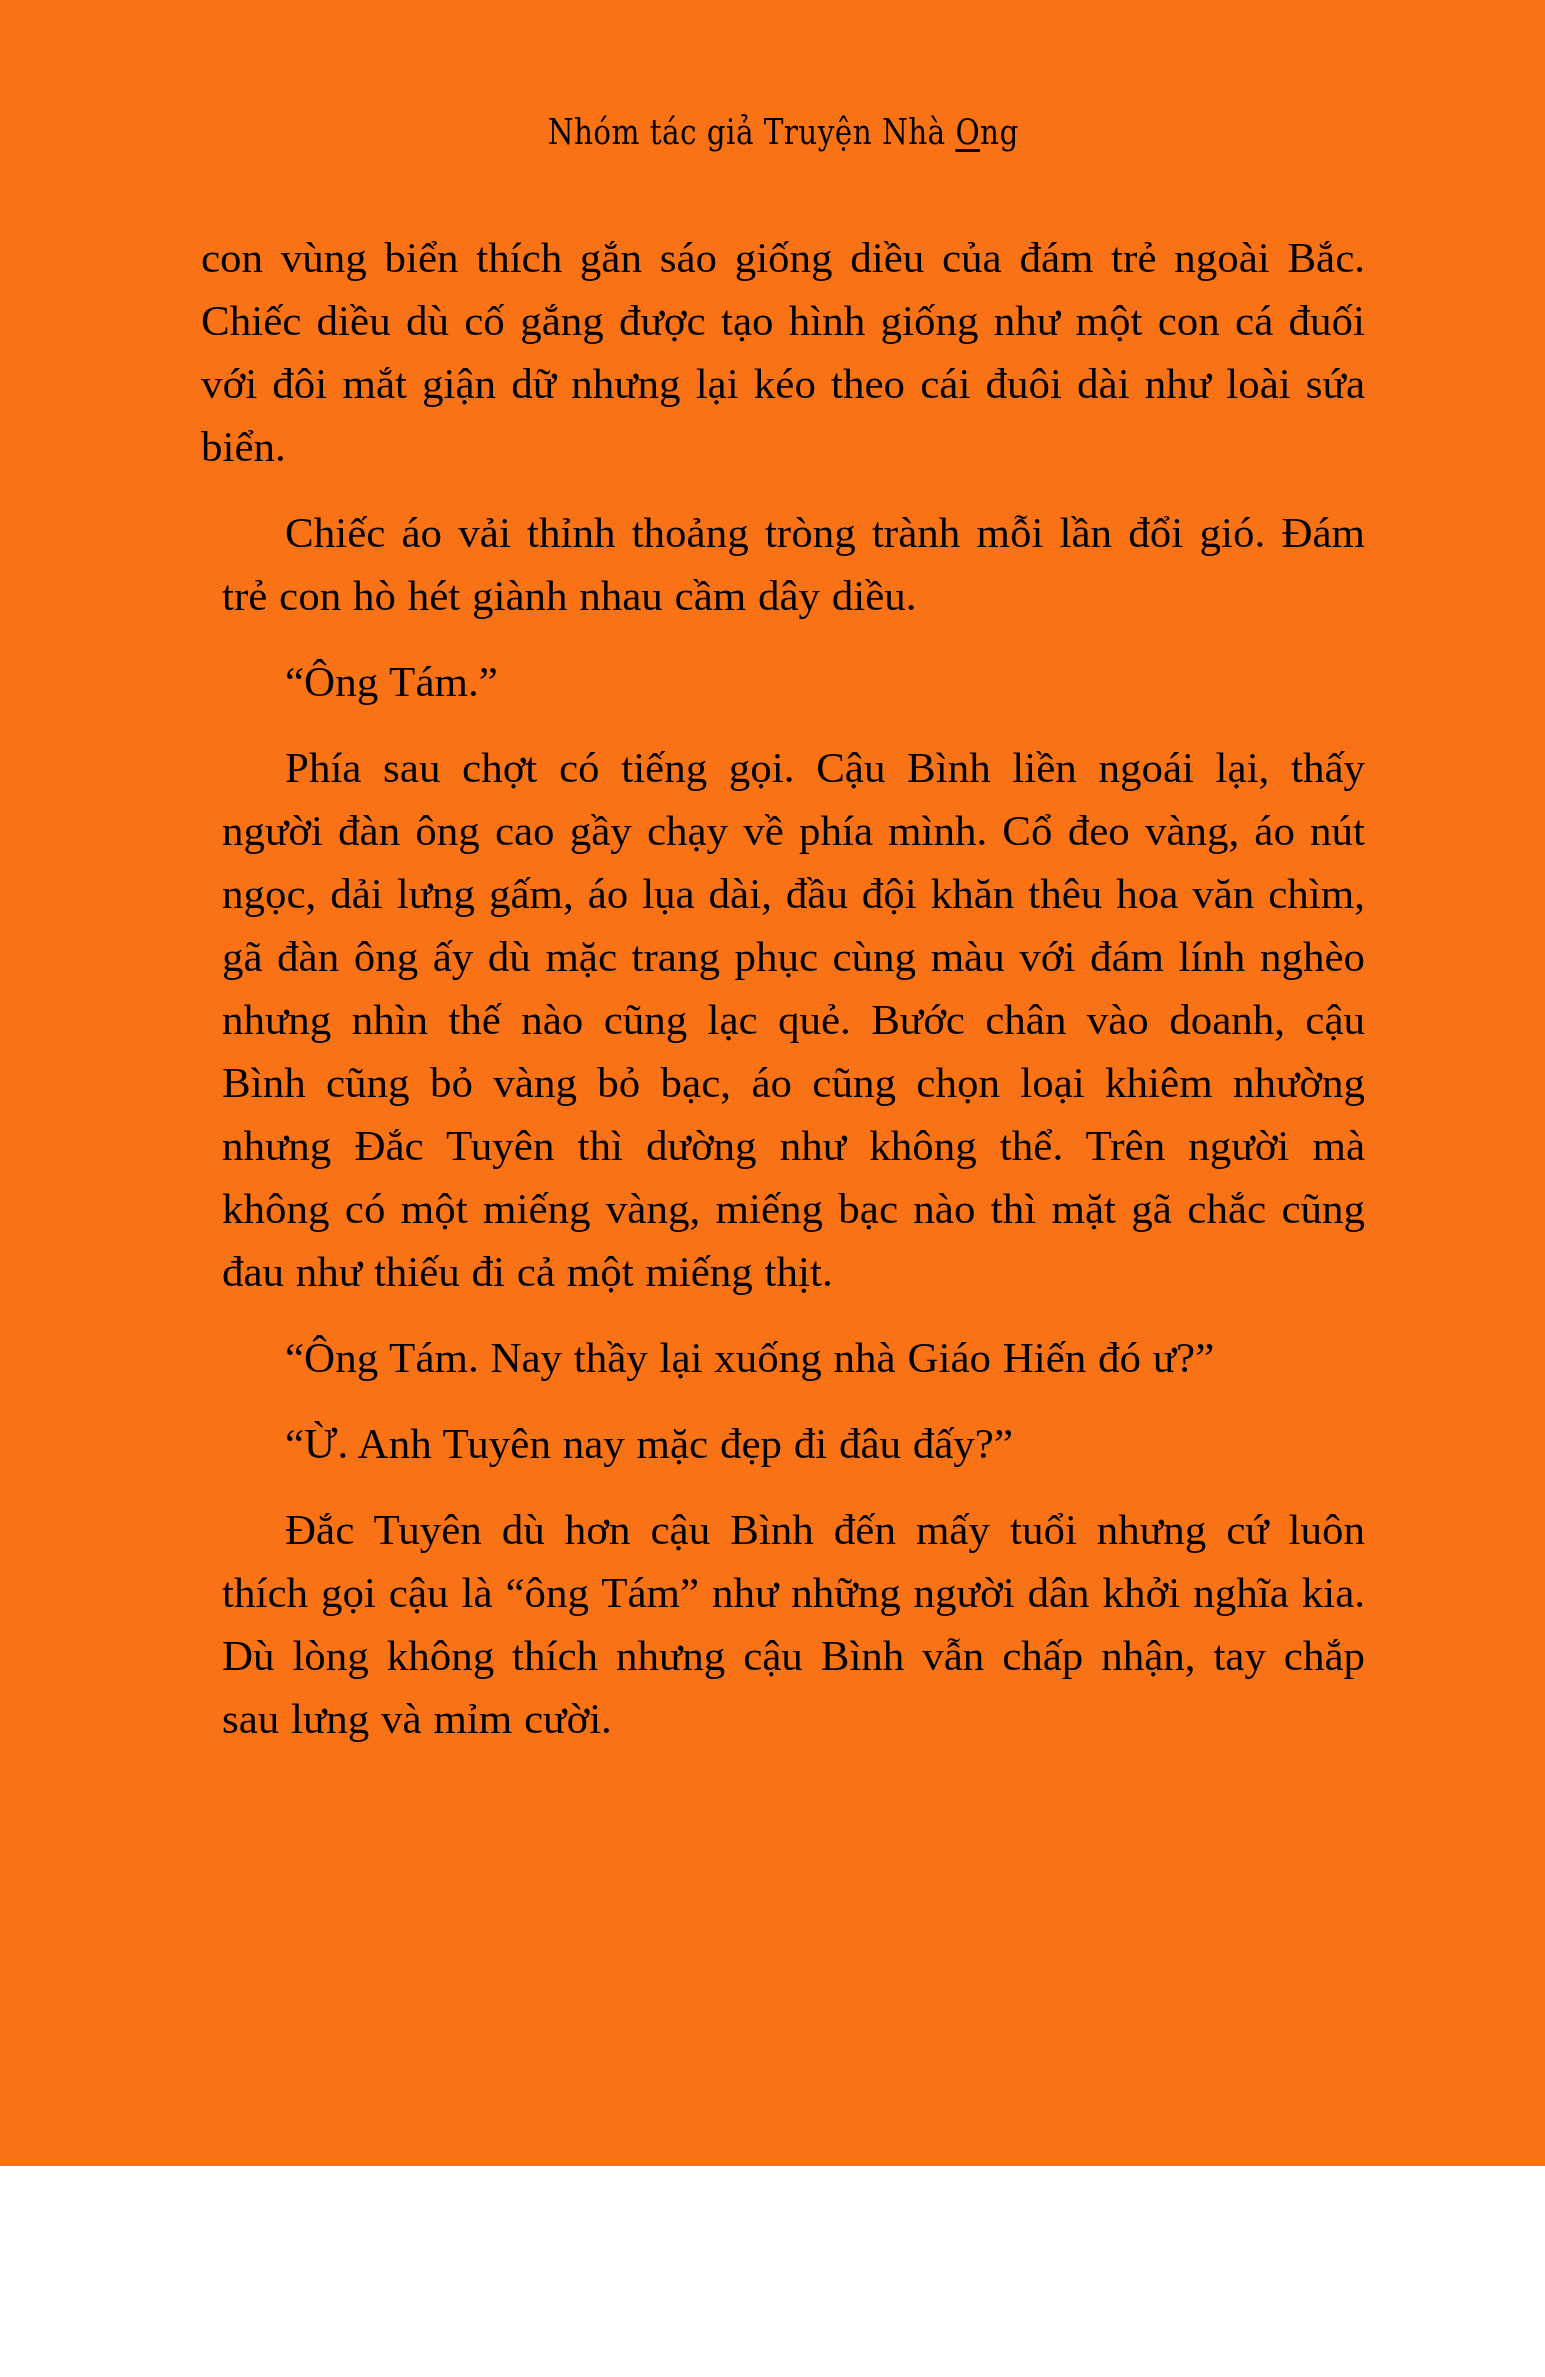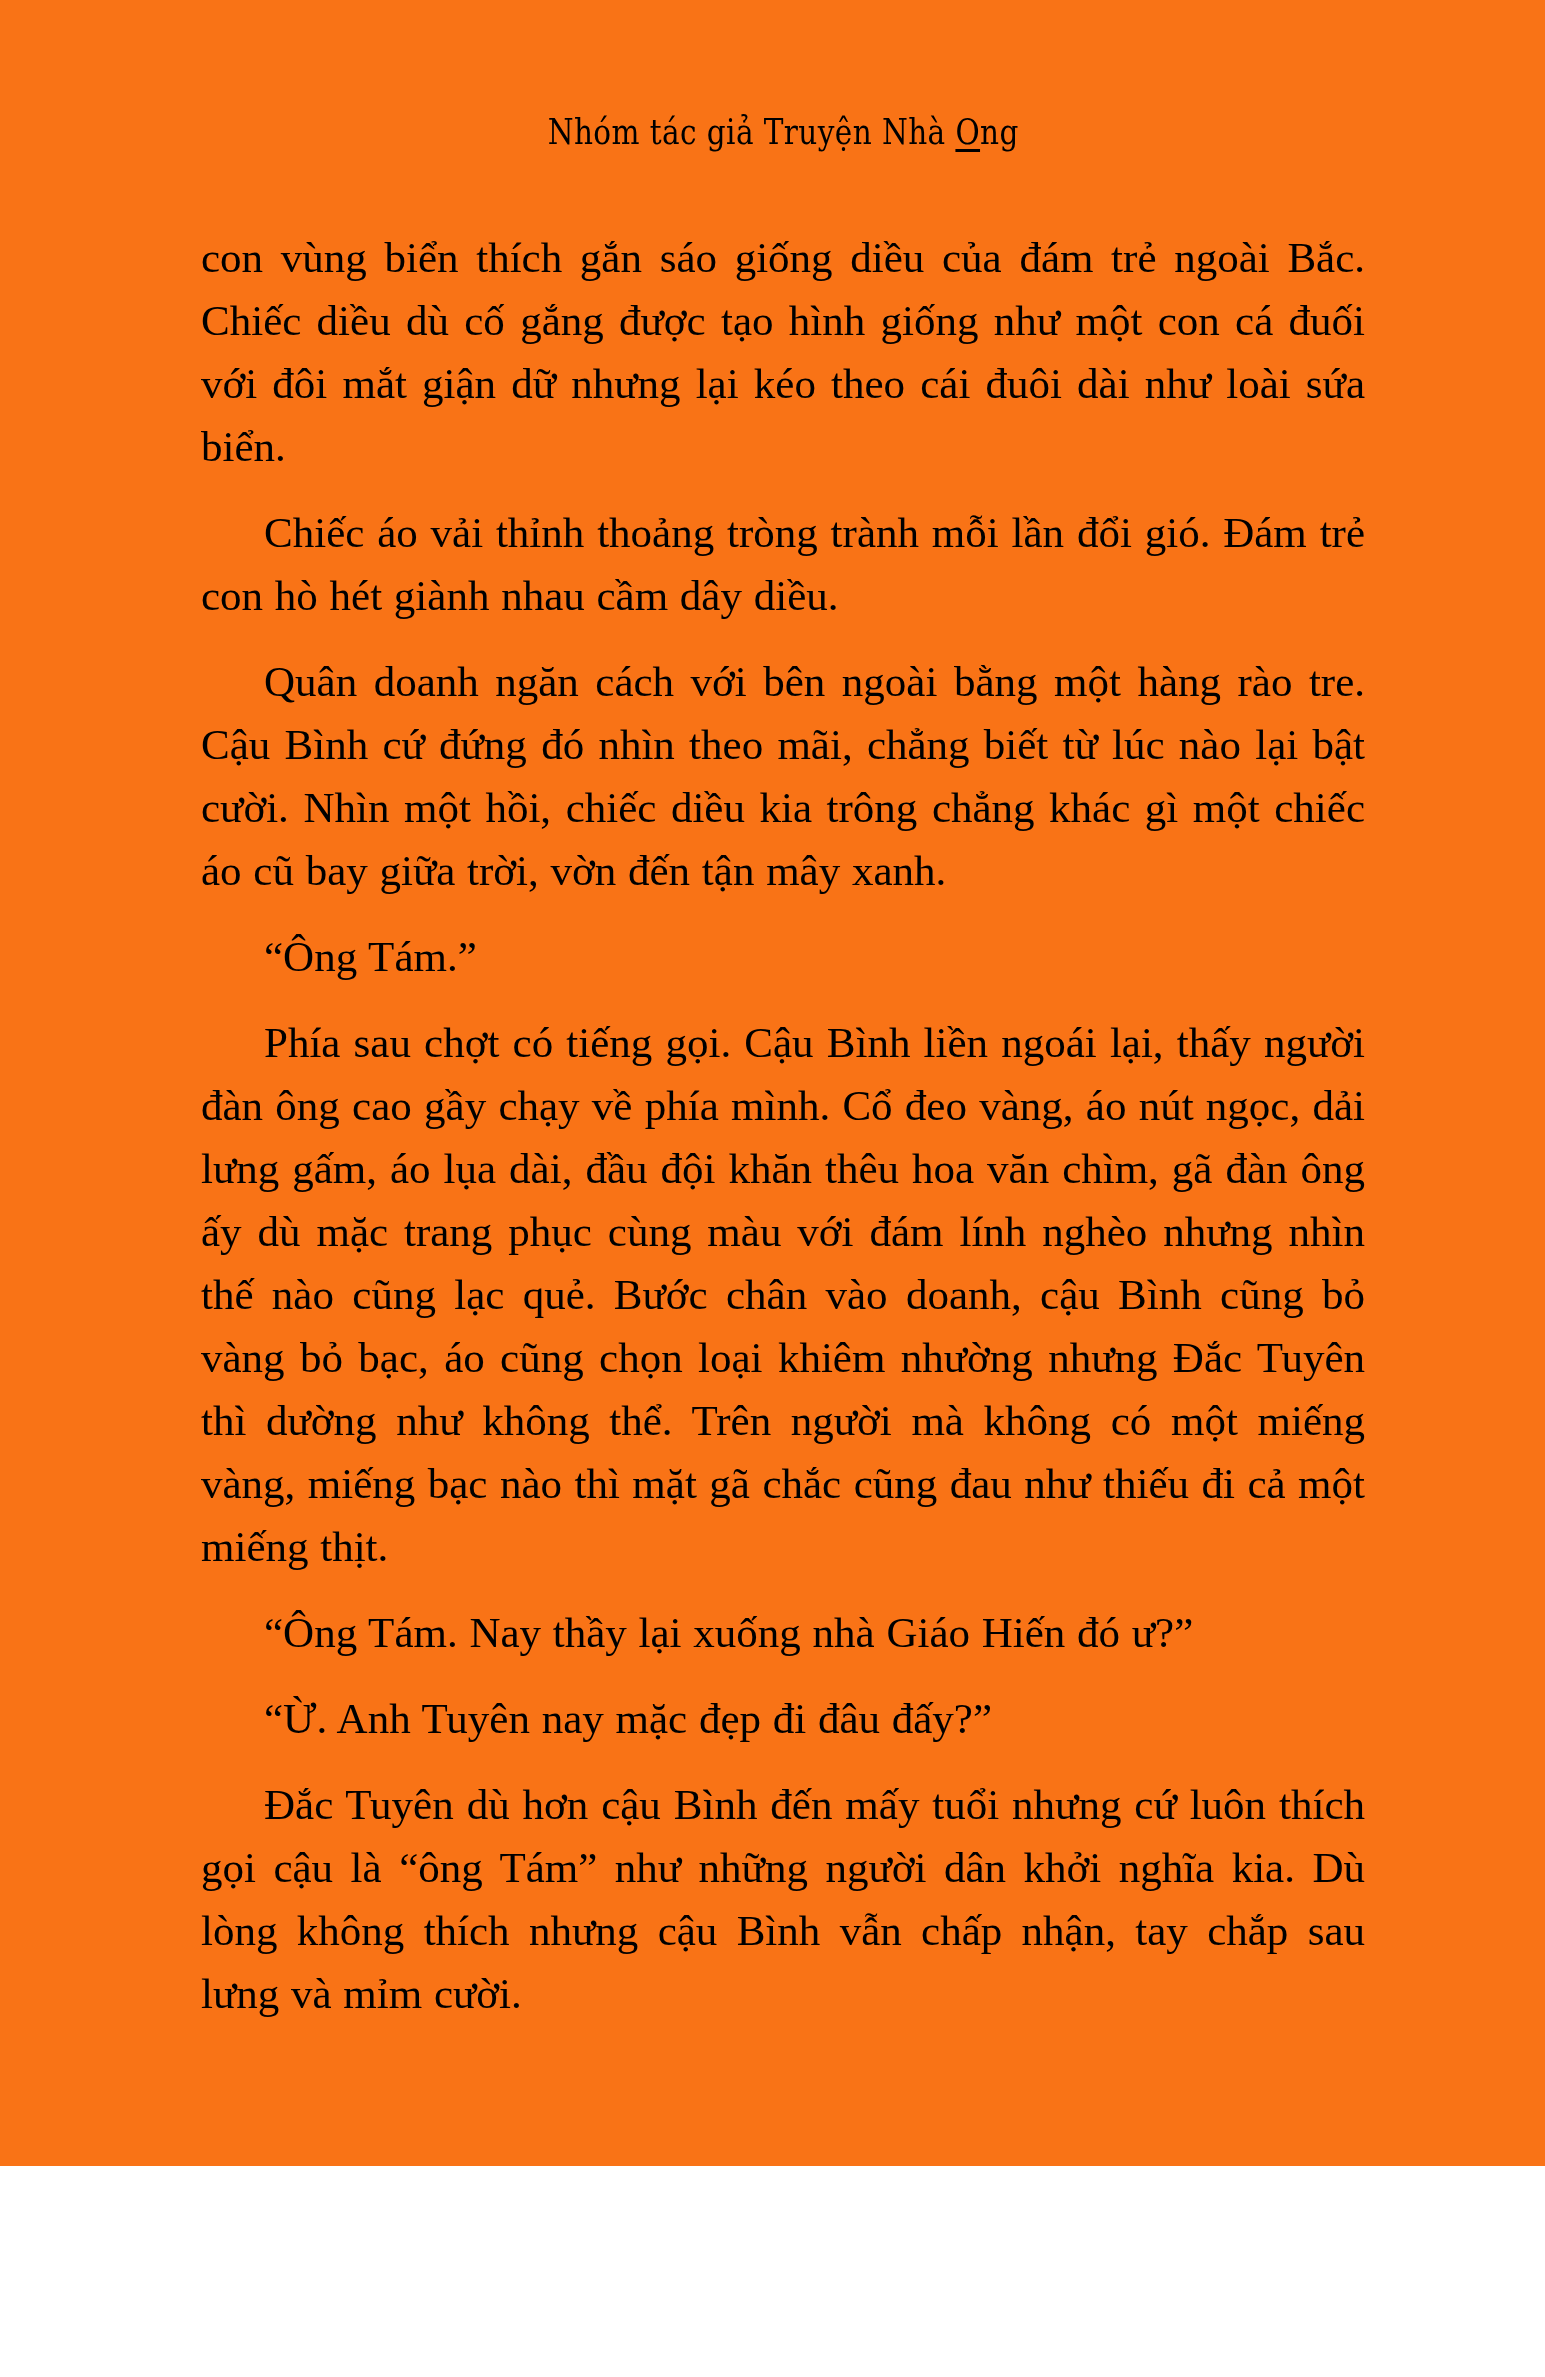--- a/index.html
+++ b/index.html
@@ -52,20 +52,21 @@
     line-height: 63px;
     text-align: justify;
     word-spacing: 1px;
   }
   .para {
     margin: 0;
     padding: 0;
   }
   .para + .para {
     margin-top: 23px;
+    margin-left: 21px;
   }
   .para.indent {
     text-indent: 63px;
   }
 
   
   .page-footer {
     position: absolute;
     top: 2264px;
     left: 0;
@@ -88,21 +89,20 @@
 
 <div class="page">
 
   <div class="running-header">
     <span class="condensed"><span>Nhóm tác giả Truyện Nhà </span><span class="underlined-o">O</span><span>ng</span></span>
   </div>
 
   <main class="body-text">
     <p class="para">con vùng biển thích gắn sáo giống diều của đám trẻ ngoài Bắc. Chiếc diều dù cố gắng được tạo hình giống như một con cá đuối với đôi mắt giận dữ nhưng lại kéo theo cái đuôi dài như loài sứa biển.</p>
     <p class="para indent">Chiếc áo vải thỉnh thoảng tròng trành mỗi lần đổi gió. Đám trẻ con hò hét giành nhau cầm dây diều.</p>
-    <p class="para indent">Quân doanh ngăn cách với bên ngoài bằng một hàng rào tre. Cậu Bình cứ đứng đó nhìn theo mãi, chẳng biết từ lúc nào lại bật cười. Nhìn một hồi, chiếc diều kia trông chẳng khác gì một chiếc áo cũ bay giữa trời, vờn đến tận mây xanh.</p>
     <p class="para indent">“Ông Tám.”</p>
     <p class="para indent">Phía sau chợt có tiếng gọi. Cậu Bình liền ngoái lại, thấy người đàn ông cao gầy chạy về phía mình. Cổ đeo vàng, áo nút ngọc, dải lưng gấm, áo lụa dài, đầu đội khăn thêu hoa văn chìm, gã đàn ông ấy dù mặc trang phục cùng màu với đám lính nghèo nhưng nhìn thế nào cũng lạc quẻ. Bước chân vào doanh, cậu Bình cũng bỏ vàng bỏ bạc, áo cũng chọn loại khiêm nhường nhưng Đắc Tuyên thì dường như không thể. Trên người mà không có một miếng vàng, miếng bạc nào thì mặt gã chắc cũng đau như thiếu đi cả một miếng thịt.</p>
     <p class="para indent">“Ông Tám. Nay thầy lại xuống nhà Giáo Hiến đó ư?”</p>
     <p class="para indent">“Ừ. Anh Tuyên nay mặc đẹp đi đâu đấy?”</p>
     <p class="para indent">Đắc Tuyên dù hơn cậu Bình đến mấy tuổi nhưng cứ luôn thích gọi cậu là “ông Tám” như những người dân khởi nghĩa kia. Dù lòng không thích nhưng cậu Bình vẫn chấp nhận, tay chắp sau lưng và mỉm cười.</p>
   </main>
 
   <div class="page-footer">
     <span class="condensed"><span>Bách Huệ</span><span class="sep">•</span><span>253</span></span>
   </div>

